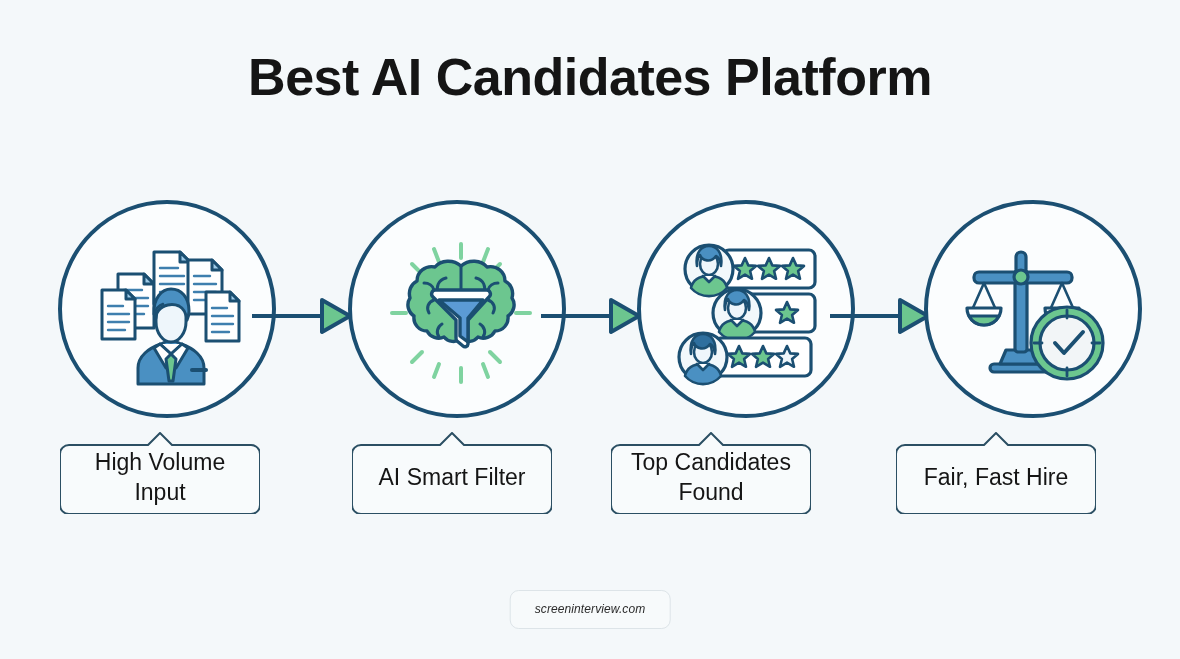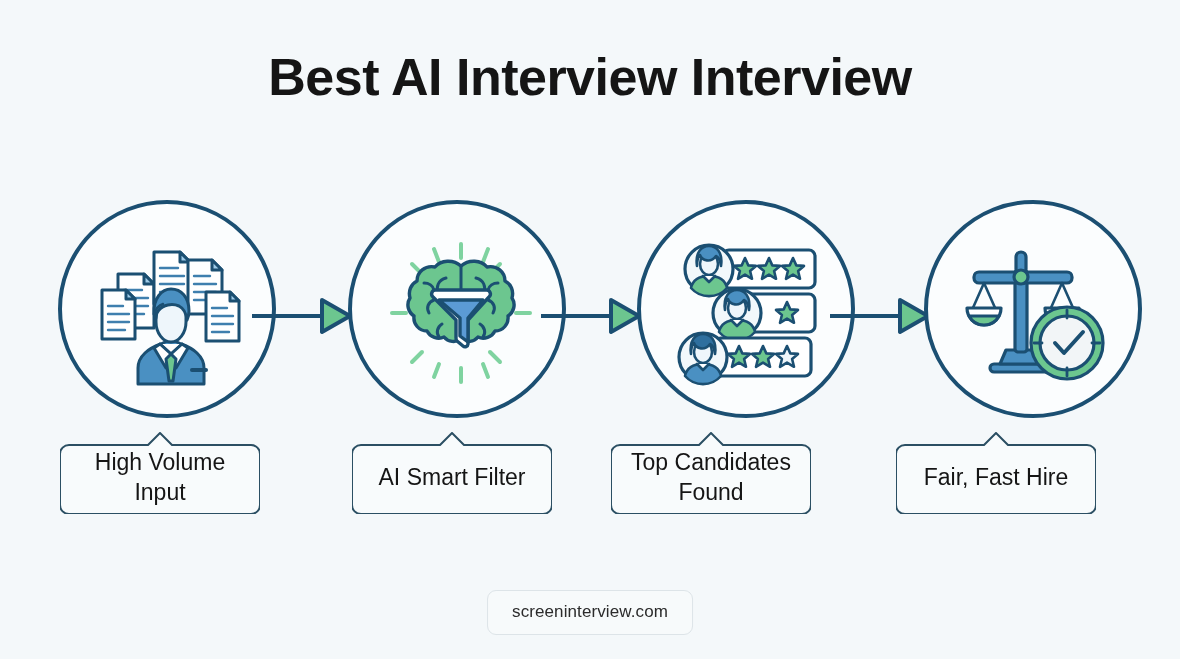--- a/index.html
+++ b/index.html
@@ -121,31 +121,32 @@
   
   #footer-badge {
     position: absolute;
     left: 50%;
     transform: translateX(-50%);
     top: 590px;
     padding: 11px 24px 12px 24px;
     background: #f7fafb;
     border: 1px solid #dde4e8;
     border-radius: 9px;
-    font-size: 17px;
+    font-size: 12px;
     color: #2b2b2b;
     letter-spacing: 0.1px;
+    font-style: italic;
   }
 </style>
 </head>
 <body>
 
 <div id="page">
 
-  <div id="title">Best AI Interview Interview</div>
+  <div id="title">Best AI Candidates Platform</div>
 
   <div id="flow">
 
     <div class="step" style="left:58px;">
       <div class="circle"></div>
       <div class="icon-holder">
         <svg viewBox="0 0 150 150" xmlns="http://www.w3.org/2000/svg">
           <g stroke="#1b4f72" stroke-width="3" stroke-linejoin="round" stroke-linecap="round">
 
             <g>

